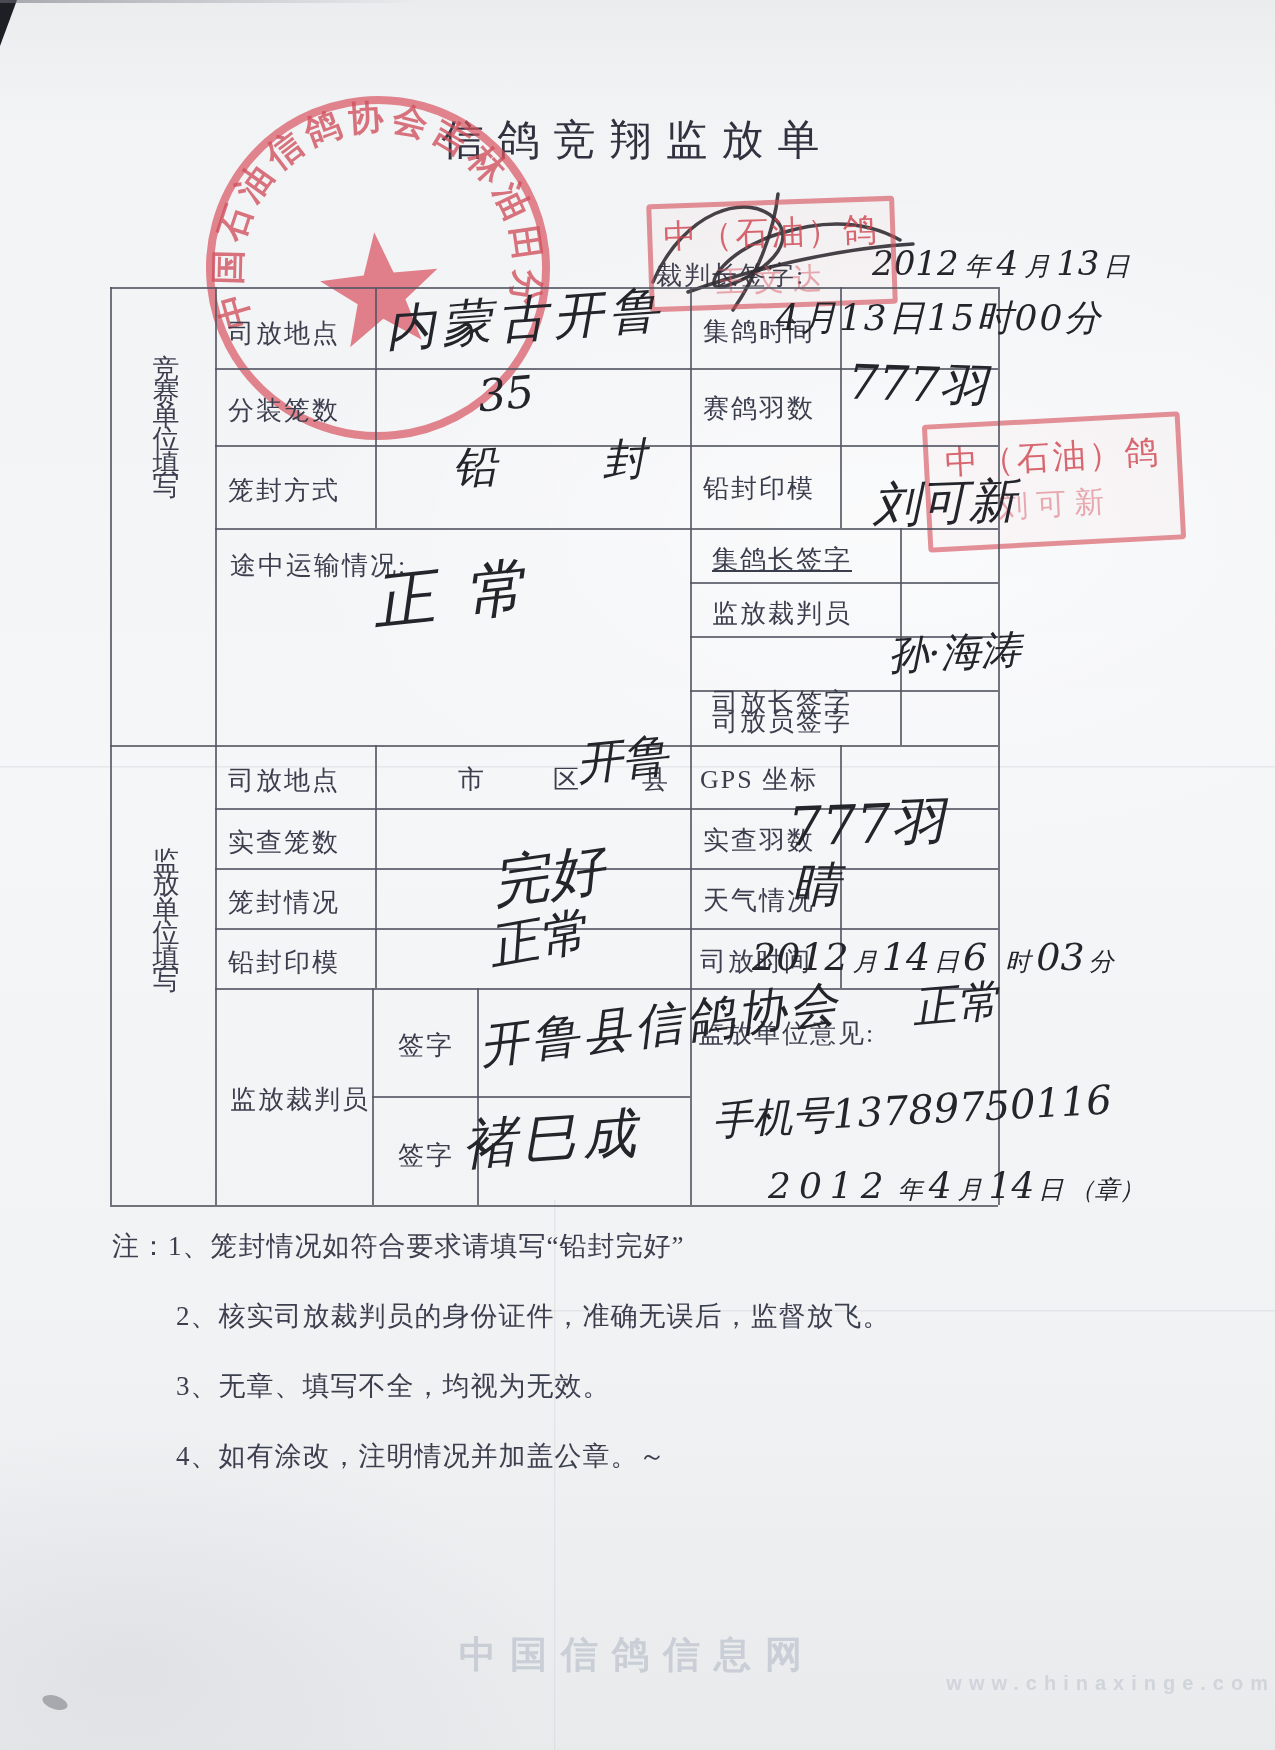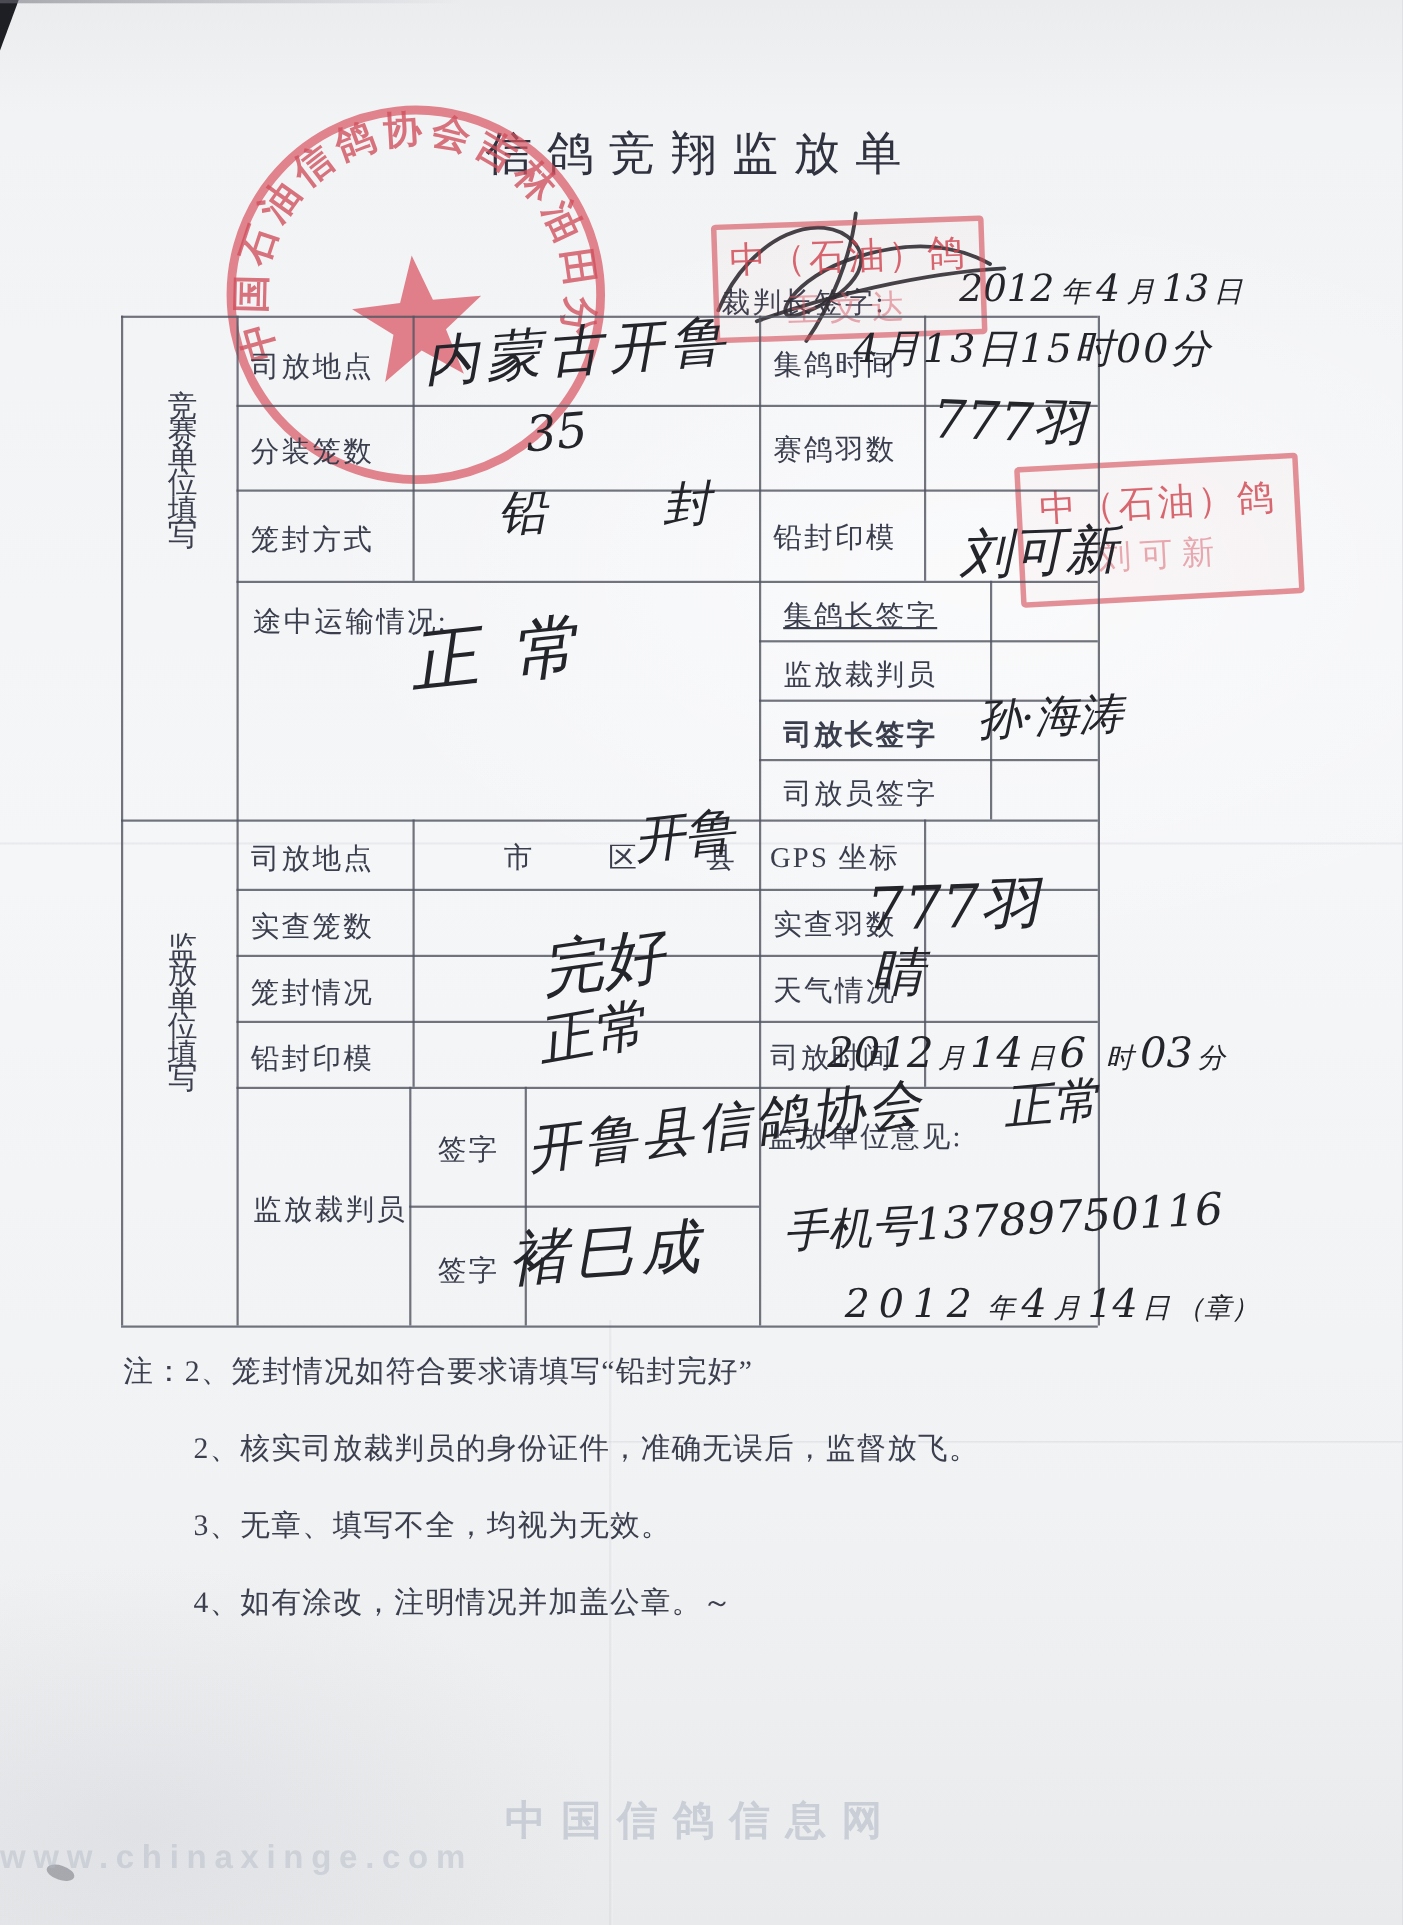--- a/index.html
+++ b/index.html
@@ -30,21 +30,21 @@
   .dateseg{display:inline-block;}
   
   .stamp-rect{position:absolute;border:5px solid rgba(213,80,92,.62);border-radius:4px;text-align:center;background:rgba(255,120,130,.03);}
   .stamp-rect .l1{font-size:33px;letter-spacing:3px;color:rgba(206,66,78,.8);margin-top:6px;white-space:nowrap;}
   .stamp-rect .l2{font-size:30px;letter-spacing:8px;color:rgba(213,92,104,.5);margin-top:4px;white-space:nowrap;}
   .sig-svg{position:absolute;overflow:visible;}
   .sig-svg path{fill:none;stroke:#2b2b32;stroke-width:3.5;stroke-linecap:round;opacity:.9;}
   .round-stamp{position:absolute;transform:rotate(-6deg);}
   
   .wm1{position:absolute;left:0;right:0;top:1630px;text-align:center;font-family:"Liberation Sans","DejaVu Sans",sans-serif;font-weight:bold;font-size:37px;letter-spacing:14px;color:rgba(168,175,191,.5);}
-  .wm2{position:absolute;left:0;right:0;top:1672px;text-align:left;font-family:"Liberation Sans","DejaVu Sans",sans-serif;font-weight:bold;font-size:30px;letter-spacing:7px;color:rgba(178,184,198,.45);}
+  .wm2{position:absolute;left:0;right:0;top:1672px;text-align:right;font-family:"Liberation Sans","DejaVu Sans",sans-serif;font-weight:bold;font-size:20px;letter-spacing:7px;color:rgba(178,184,198,.45);}
 </style>
 </head>
 <body>
 
 <div class="page">
 
   <div class="corner-tl"></div>
   <div class="top-edge"></div>
   <div class="crease" style="left:0;top:766px;width:1275px;height:3px;"></div>
   <div class="crease" style="left:540px;top:1310px;width:735px;height:3px;"></div>
@@ -114,21 +114,21 @@
 
   <div class="pr" style="left:228px;top:316px;">司放地点</div>
   <div class="pr" style="left:703px;top:314px;">集鸽时间</div>
   <div class="pr" style="left:228px;top:393px;">分装笼数</div>
   <div class="pr" style="left:703px;top:391px;">赛鸽羽数</div>
   <div class="pr" style="left:228px;top:473px;">笼封方式</div>
   <div class="pr" style="left:703px;top:471px;">铅封印模</div>
   <div class="pr" style="left:230px;top:548px;">途中运输情况:</div>
   <div class="pr" style="left:712px;top:542px;text-decoration:underline;">集鸽长签字</div>
   <div class="pr" style="left:712px;top:596px;">监放裁判员</div>
-  <div class="pr" style="left:712px;top:650px;font-weight:bold;">司放长签字</div>
+  <div class="pr" style="left:712px;top:685px;">司放长签字</div>
   <div class="pr" style="left:712px;top:704px;">司放员签字</div>
 
   <div class="hw" style="left:385px;top:294px;font-size:50px;letter-spacing:6px;transform:rotate(-4deg);">内蒙古开鲁</div>
   <div class="hw" style="left:776px;top:300px;font-size:36px;letter-spacing:2px;">4月13日15时00分</div>
   <div class="hw" style="left:478px;top:372px;font-size:44px;transform:rotate(-5deg);">35</div>
   <div class="hw" style="left:848px;top:360px;font-size:48px;transform:rotate(2deg);">777羽</div>
   <div class="hw" style="left:452px;top:440px;font-size:44px;letter-spacing:46px;transform:rotate(-3deg);">铅 封</div>
   <div class="hw" style="left:372px;top:562px;font-size:62px;letter-spacing:30px;transform:rotate(-6deg);">正常</div>
   <div class="hw" style="left:872px;top:478px;font-size:48px;transform:rotate(-2deg);">刘可新</div>
   <div class="hw" style="left:888px;top:632px;font-size:40px;transform:rotate(-3deg);">孙·海涛</div>
@@ -158,21 +158,21 @@
     <span class="dateseg">2012</span><span class="dateseg u" style="font-size:25px;margin:0 4px;">月</span><span class="dateseg">14</span><span class="dateseg u" style="font-size:25px;margin:0 4px;">日</span><span class="dateseg">6</span><span class="dateseg u" style="font-size:25px;margin:0 6px 0 18px;">时</span><span class="dateseg">03</span><span class="dateseg u" style="font-size:25px;margin-left:4px;">分</span>
   </div>
   <div class="hw" style="left:478px;top:1000px;font-size:48px;letter-spacing:4px;transform:rotate(-7deg);">开鲁县信鸽协会</div>
   <div class="hw" style="left:462px;top:1112px;font-size:54px;letter-spacing:6px;transform:rotate(-4deg);">褚巳成</div>
   <div class="hw" style="left:912px;top:982px;font-size:44px;transform:rotate(-5deg);">正常</div>
   <div class="hw" style="left:712px;top:1090px;font-size:40px;transform:rotate(-3deg);">手机号13789750116</div>
   <div class="hw" style="left:768px;top:1168px;font-size:36px;">
     <span class="dateseg" style="letter-spacing:8px;">2012</span><span class="dateseg u" style="font-size:25px;margin:0 6px;">年</span><span class="dateseg">4</span><span class="dateseg u" style="font-size:25px;margin:0 6px;">月</span><span class="dateseg">14</span><span class="dateseg u" style="font-size:25px;margin-left:4px;">日</span><span class="dateseg u" style="font-size:25px;margin-left:6px;">（章）</span>
   </div>
 
-  <div class="note" style="left:112px;top:1228px;">注：2、笼封情况如符合要求请填写“铅封完好”</div>
+  <div class="note" style="left:112px;top:1228px;">注：1、笼封情况如符合要求请填写“铅封完好”</div>
   <div class="note" style="left:176px;top:1298px;">2、核实司放裁判员的身份证件，准确无误后，监督放飞。</div>
   <div class="note" style="left:176px;top:1368px;">3、无章、填写不全，均视为无效。</div>
   <div class="note" style="left:176px;top:1438px;">4、如有涂改，注明情况并加盖公章。～</div>
 
   <div class="wm1">中国信鸽信息网</div>
   <div class="wm2">www.chinaxinge.com</div>
 
 </div>
 
 </body></html>

